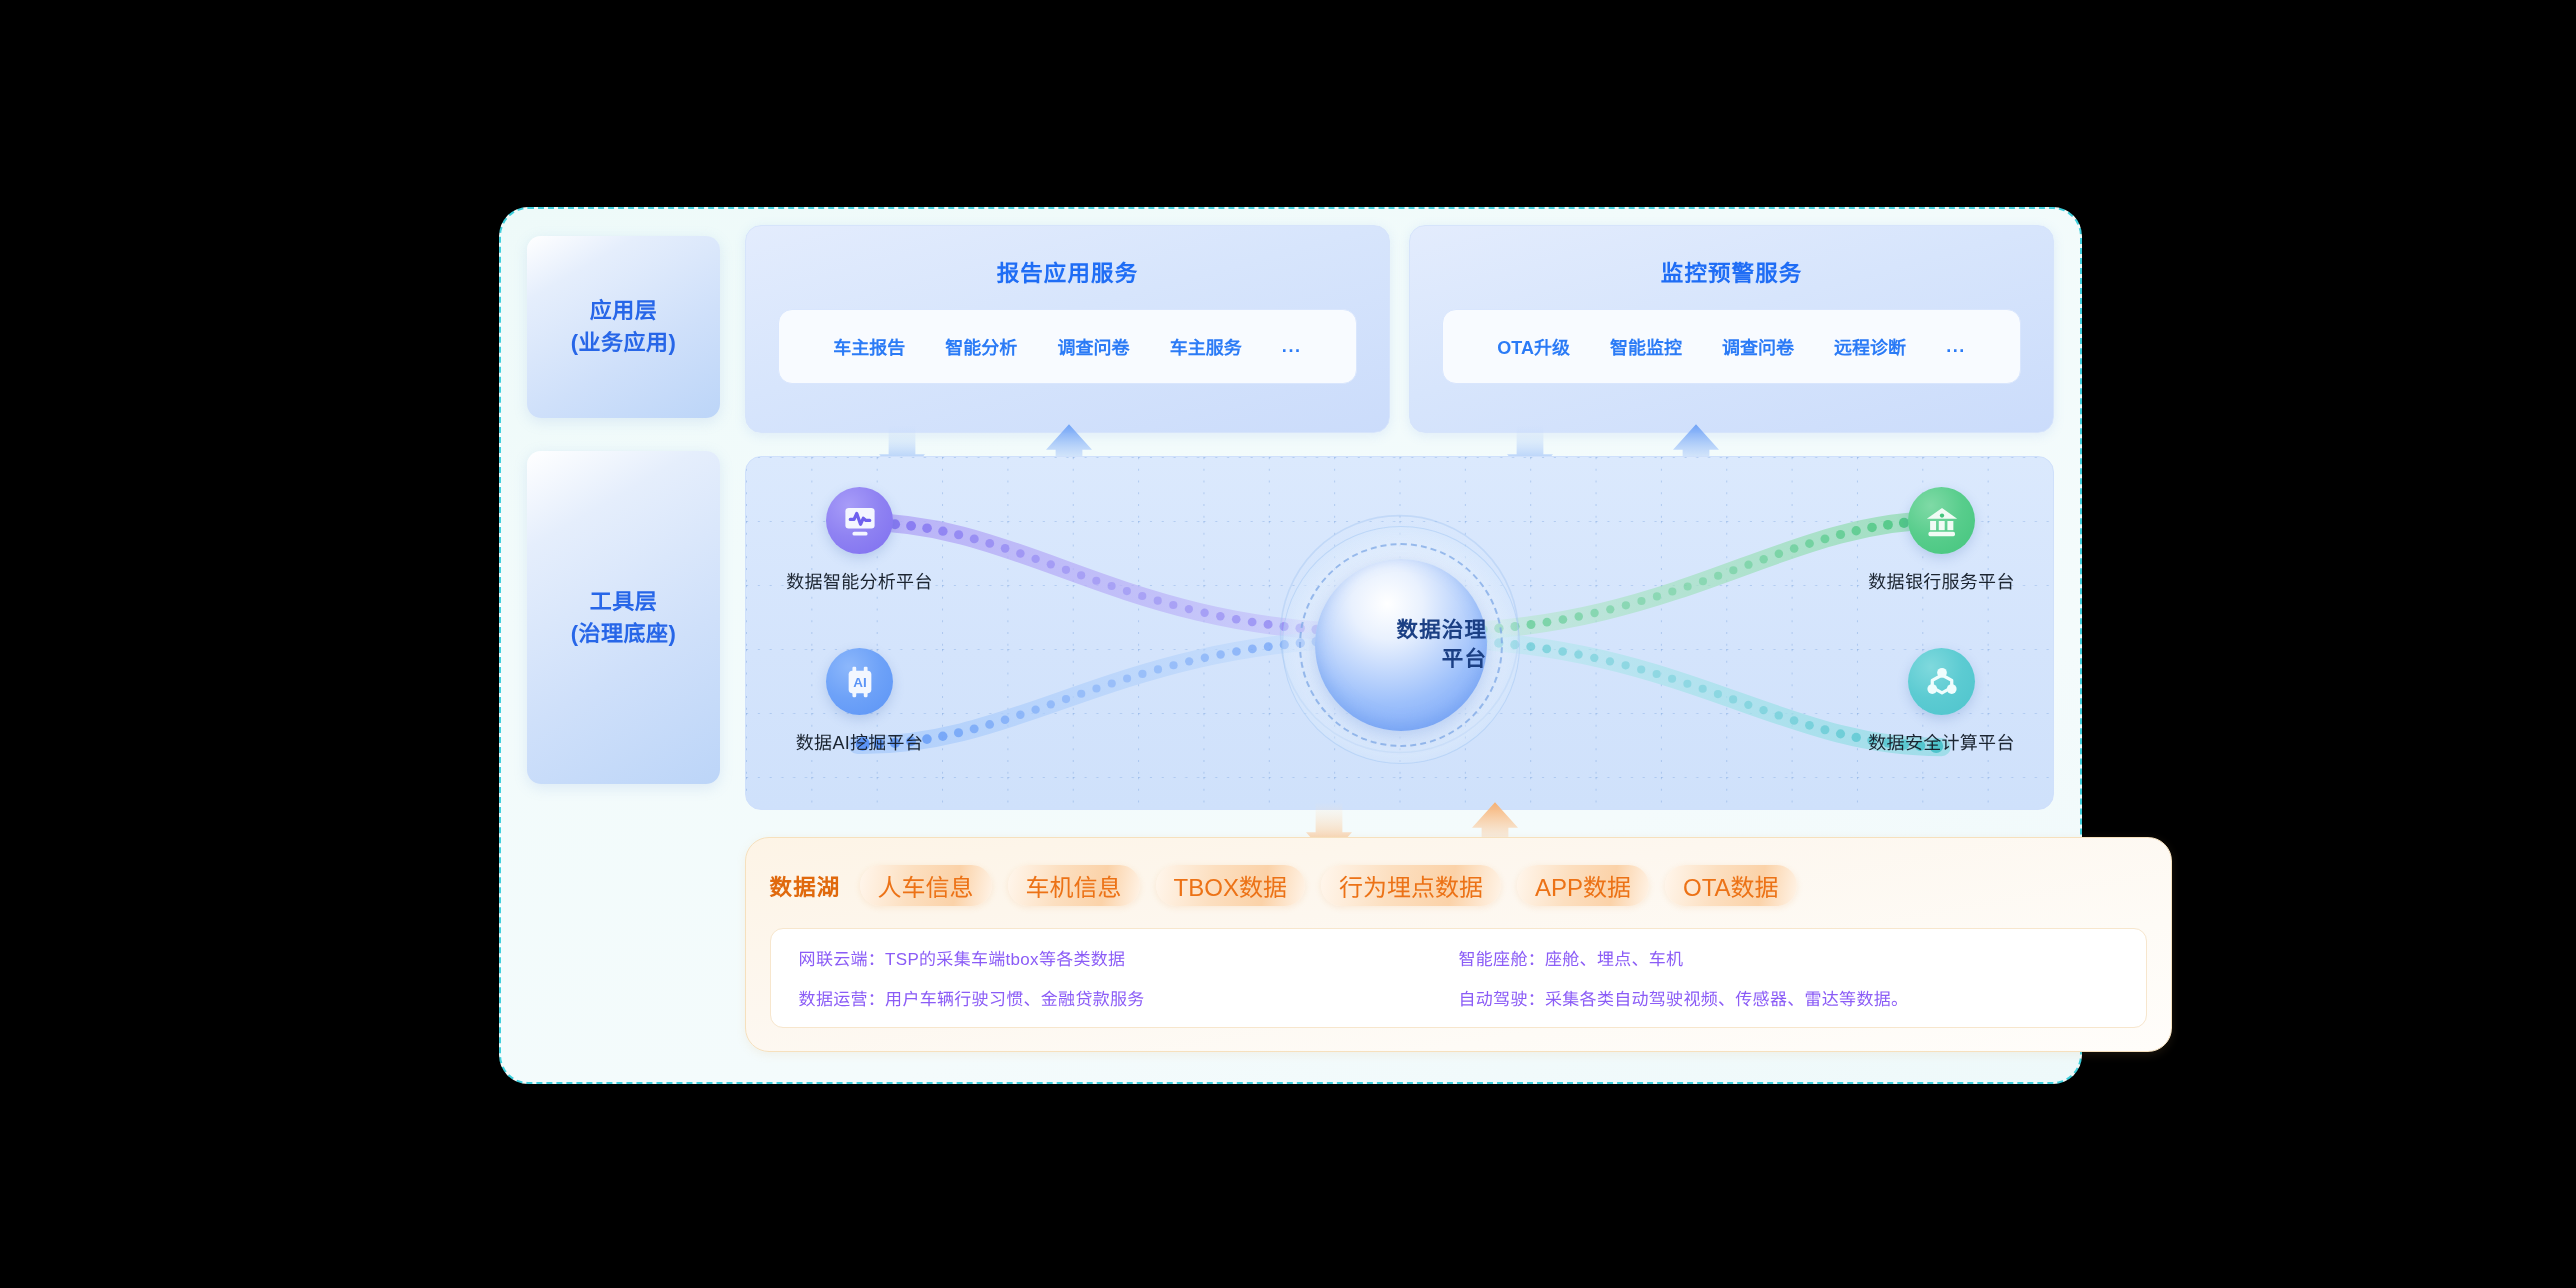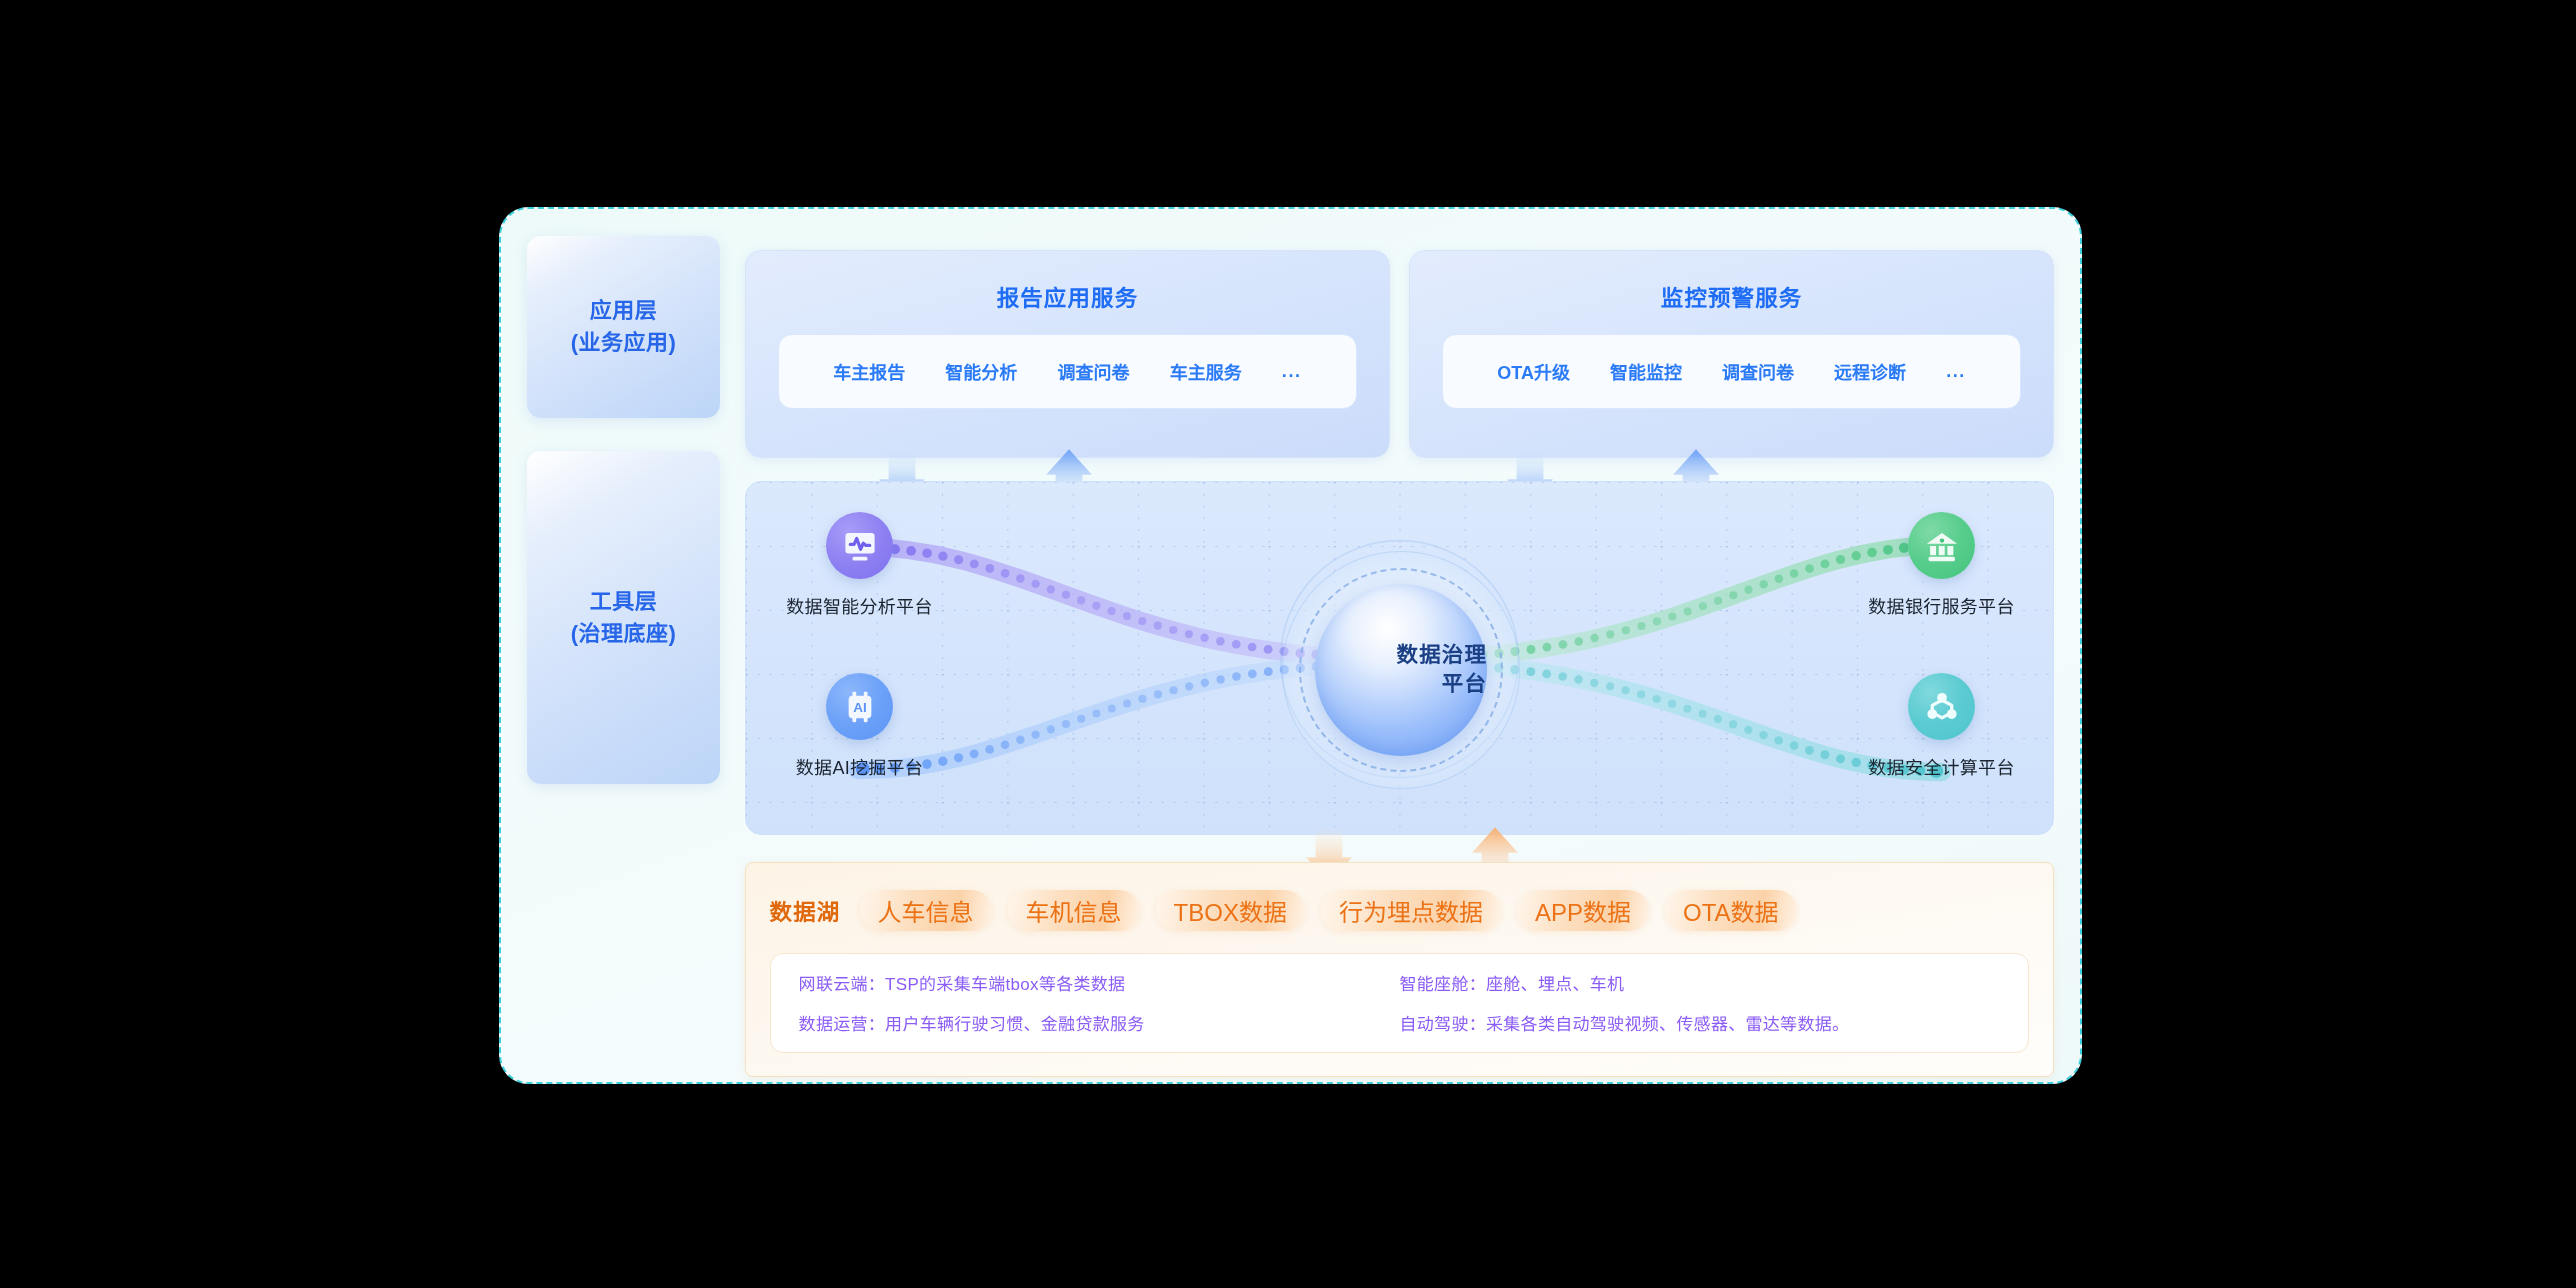--- a/index.html
+++ b/index.html
@@ -43,21 +43,21 @@
   }
   .layer-orange {
     background: linear-gradient(150deg,#fffaf0 0%, #fbe6c0 26%, #f6d59b 66%, #f2c87f 100%);
     color: #d2711c;
   }
   #layer-app    { top: 0px;   height: 182px; }
   #layer-tool   { top: 215px; height: 333px; }
   #layer-data   { top: 623px;height: 204px; }
 
   
-  .stage { position: absolute; left: 244px; top: 41px; width: 1309px; height: 826px; }
+  .stage { position: absolute; left: 244px; top: 16px; width: 1309px; height: 826px; }
 
   
   #app-band {
     position: absolute; left: 0; top: 0; width: 1309px; height: 208px;
     display: flex; gap: 19.3px;
   }
   .service-card {
     flex: 1;
     border-radius: 16px;
     background: linear-gradient(165deg,#e3ecfd 0%, #d7e5fc 45%, #cbdcfb 100%);
@@ -141,22 +141,22 @@
   }
   #hub-core span {
     font-size: 21.5px; font-weight: 700; color: #1b3f84; letter-spacing: 1.1px;
   }
 
   
   .arrow { position: absolute; width: 46px; height: 56px; }
 
   
   #data-band {
-    position: absolute; left: 0; top: 612px; width: 1309px; height: 215px;
-    border-radius: 8px;
+    position: absolute; left: 0; top: 612px; width: 1427px; height: 215px;
+    border-radius: 24px;
     background: linear-gradient(170deg,#fdf4e6 0%, #fdf7ef 38%, #fefbf6 72%, #fffdfa 100%);
     border: 1.6px solid #f6e0bd;
     padding: 22.5px 23.6px 0 23.6px;
     box-shadow: 0 2.1px 9.7px rgba(222,170,110,.12);
   }
   #lake-header { display: flex; align-items: center; gap: 16px; height: 49px; }
   #lake-title {
     font-size: 22.5px; font-weight: 700; color: #e0690d; letter-spacing: 1.1px;
     white-space: nowrap; margin-right: 3.2px;
   }

